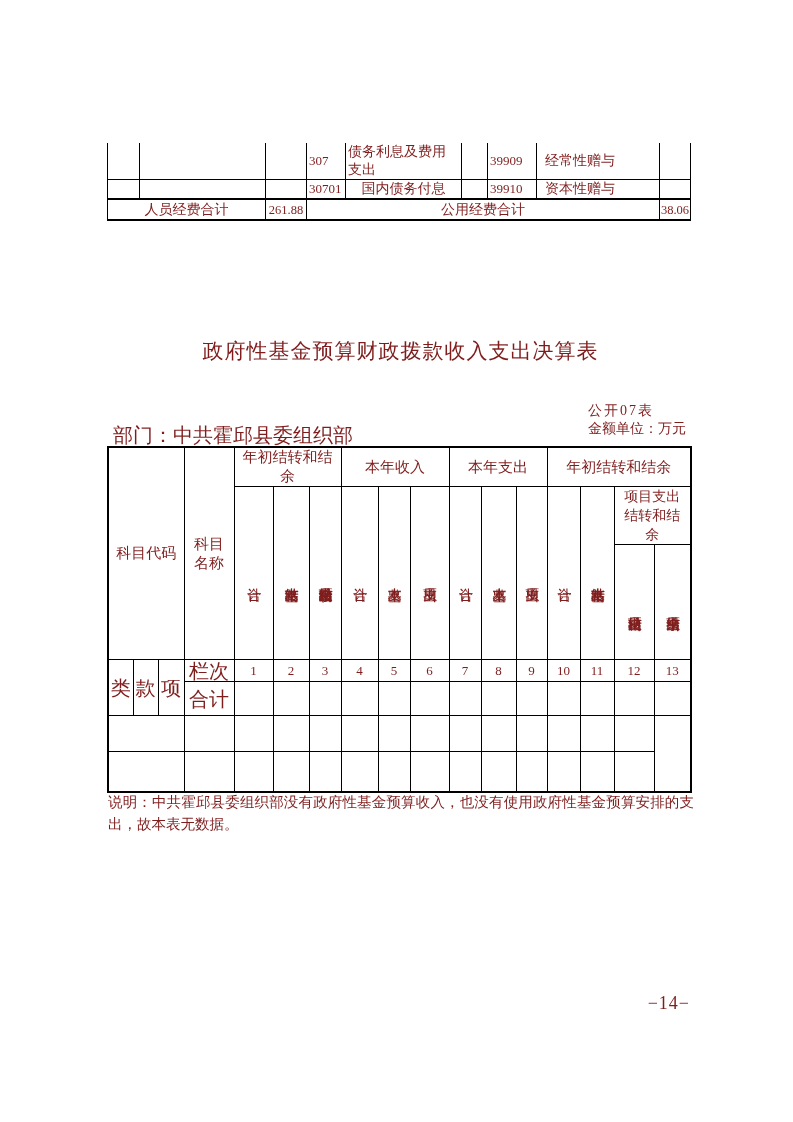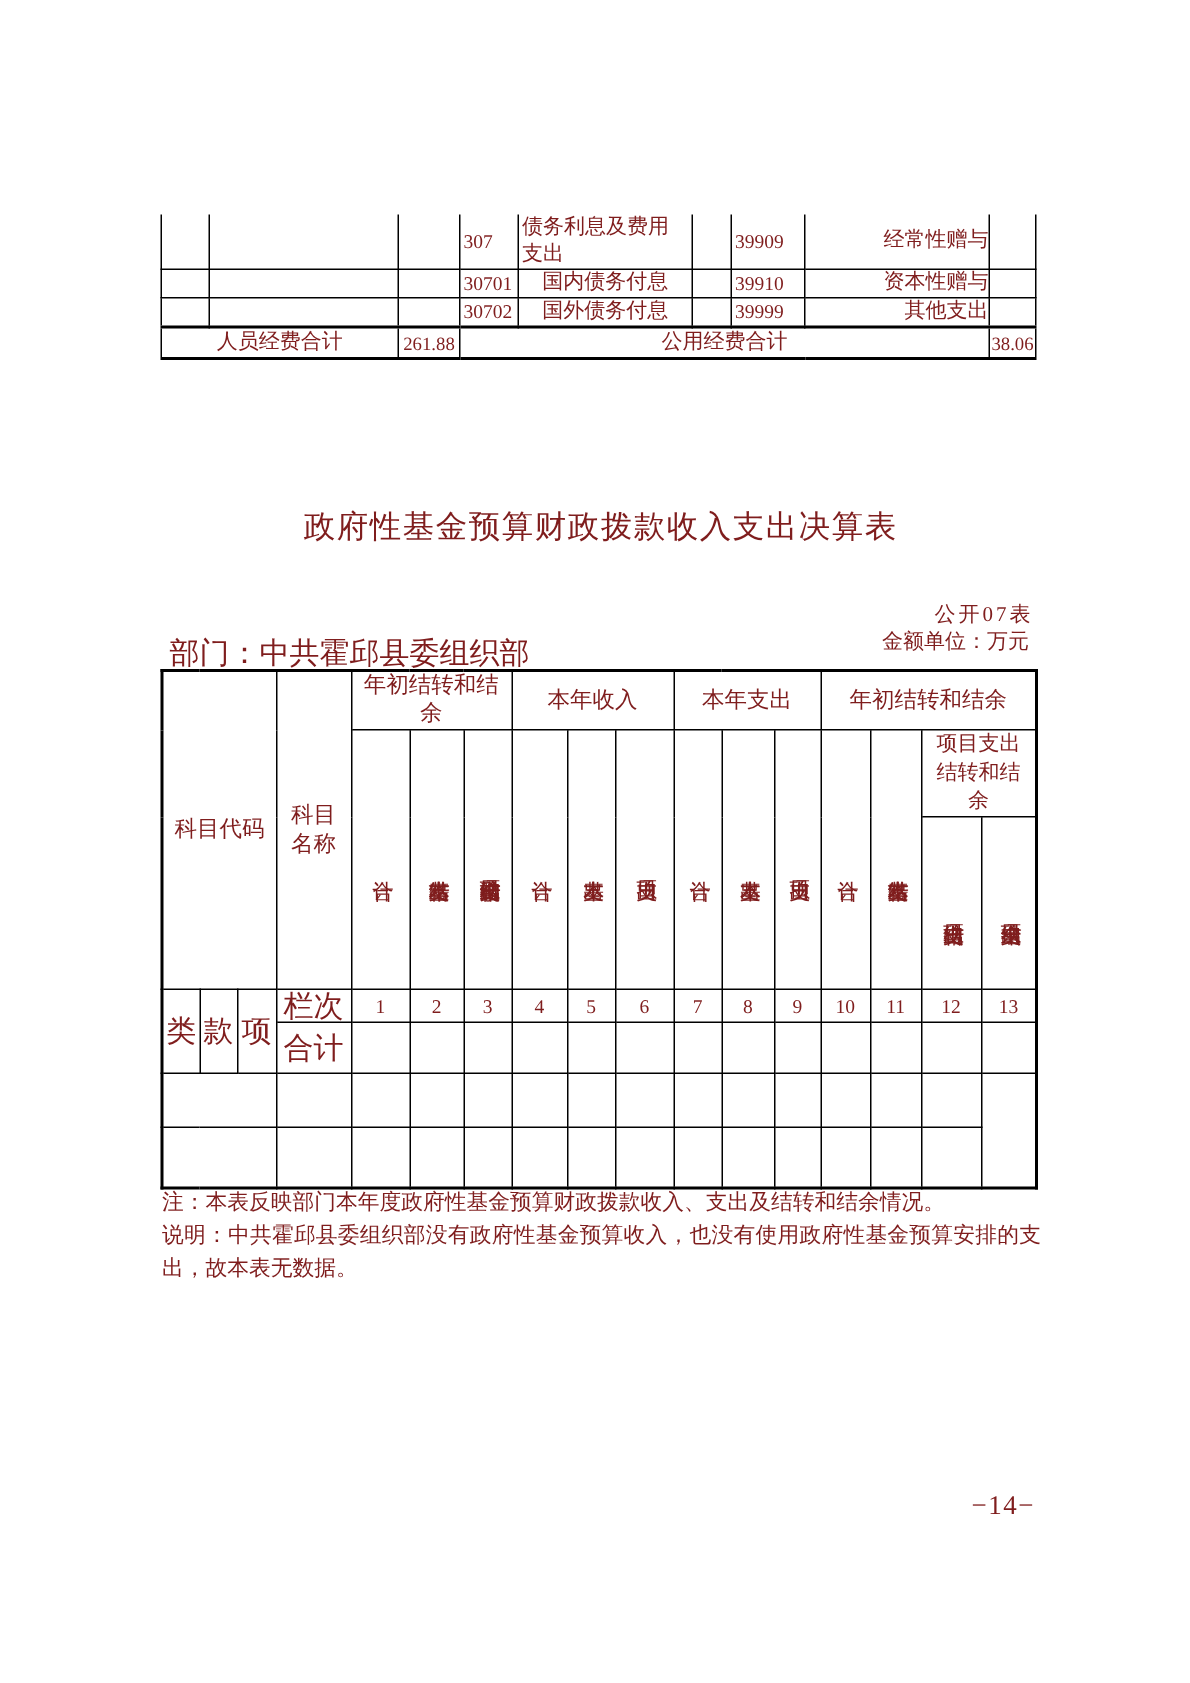--- a/index.html
+++ b/index.html
@@ -12,31 +12,31 @@
   td, th { border:1px solid #000; font-weight:normal; vertical-align:middle;
            text-align:center; overflow:hidden; font-size:14px; line-height:18px; }
 
   
   .t1 { position:absolute; left:107px; top:143px; width:583px; }
   .t1 tr.r1 td { border-top:none; height:35px; }
   .t1 tr.r2 td, .t1 tr.r3 td { height:19px; }
   .t1 tr.r4 td { height:21px; border-top:2px solid #000; border-bottom:2px solid #000; }
   .t1 td.code { text-align:left; padding-left:2px; font-size:13px; }
   .t1 td.descL { text-align:left; padding:0 2px; }
-  .t1 td.padl { text-align:right; padding-left:8px; }
+  .t1 td.padl { text-align:left; padding-left:8px; }
   .t1 td.num  { font-size:12.5px; }
 
   .note1 { position:absolute; left:108px; top:241px; font-size:13px; }
 
   
   .title { position:absolute; left:4px; top:337px; width:100%; text-align:center;
            font-family:"Liberation Sans", sans-serif; font-weight:normal;
            font-size:21px; letter-spacing:1px; }
   .meta-right { position:absolute; left:588px; top:402px; font-size:14px; line-height:18px; }
-  .meta-right .code-line { letter-spacing:2px;margin-left:35px; }
+  .meta-right .code-line { letter-spacing:2px; }
   .dept { position:absolute; left:113px; top:422px; font-size:20px; }
 
   
   .t2 { position:absolute; left:107px; top:446px; width:583px; border:2px solid #000; }
   .t2 tr.h1 th { height:38px; font-size:15px; line-height:19px; padding:0 3px; }
   .t2 tr.h2 th { height:57px; }
   .t2 tr.h3 th { height:115px; }
   .t2 tr.rn td { height:22px; }
   .t2 tr.rt td { height:34px;margin-left:30px; }
   .t2 tr.re1 td { height:36px; }
@@ -83,31 +83,20 @@
     </tr>
     <tr class="r2">
       <td></td>
       <td></td>
       <td></td>
       <td class="code">30701</td>
       <td>国内债务付息</td>
       <td></td>
       <td class="code">39910</td>
       <td class="padl">资本性赠与</td>
-      <td></td>
-    </tr>
-    <tr class="r3">
-      <td></td>
-      <td></td>
-      <td></td>
-      <td class="code">30702</td>
-      <td>国外债务付息</td>
-      <td></td>
-      <td class="code">39999</td>
-      <td class="padl">其他支出</td>
       <td></td>
     </tr>
     <tr class="r4">
       <td colspan="2">人员经费合计</td>
       <td class="num">261.88</td>
       <td colspan="5">公用经费合计</td>
       <td class="num">38.06</td>
     </tr>
   </tbody>
     </table>
@@ -232,18 +221,17 @@
           <td></td>
       <td></td>
           <td></td>
       <td></td>
           <td></td>
     </tr>
   </tbody>
     </table>
 
   <div class="notes">
-    <div>注：本表反映部门本年度政府性基金预算财政拨款收入、支出及结转和结余情况。</div>
     <div>说明：中共霍邱县委组织部没有政府性基金预算收入，也没有使用政府性基金预算安排的支出，故本表无数据。</div>
   </div>
 
   <div class="pageno">−14−</div>
 </div>
 
 </body></html>

